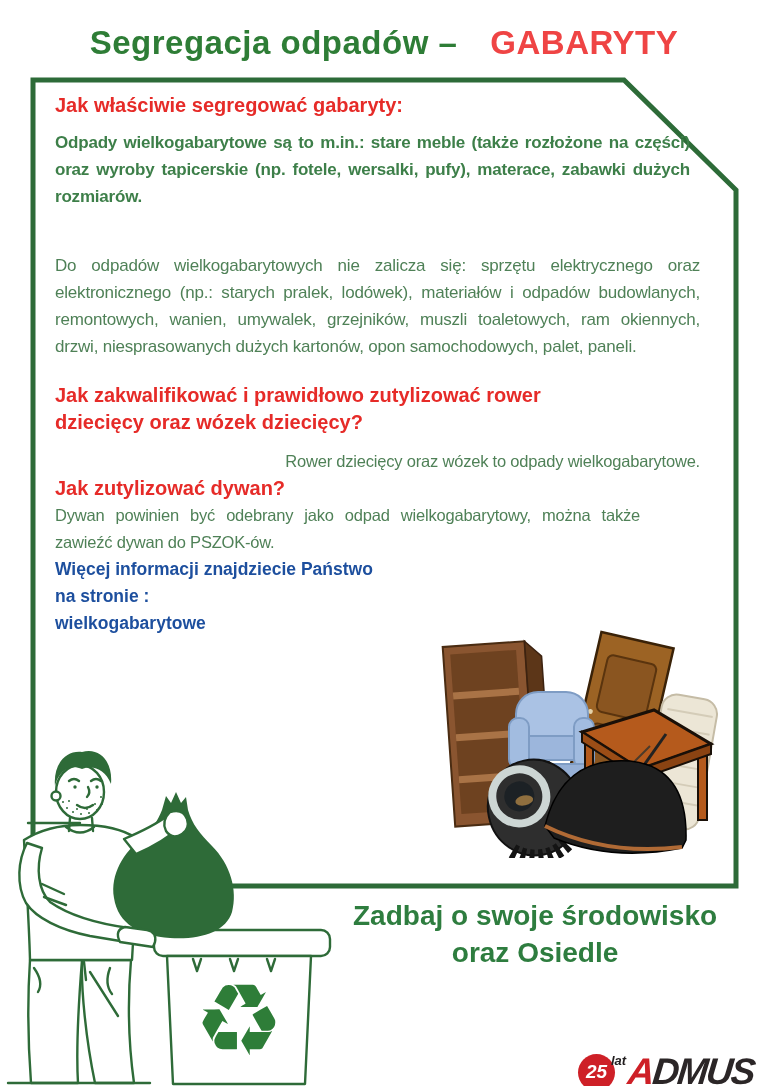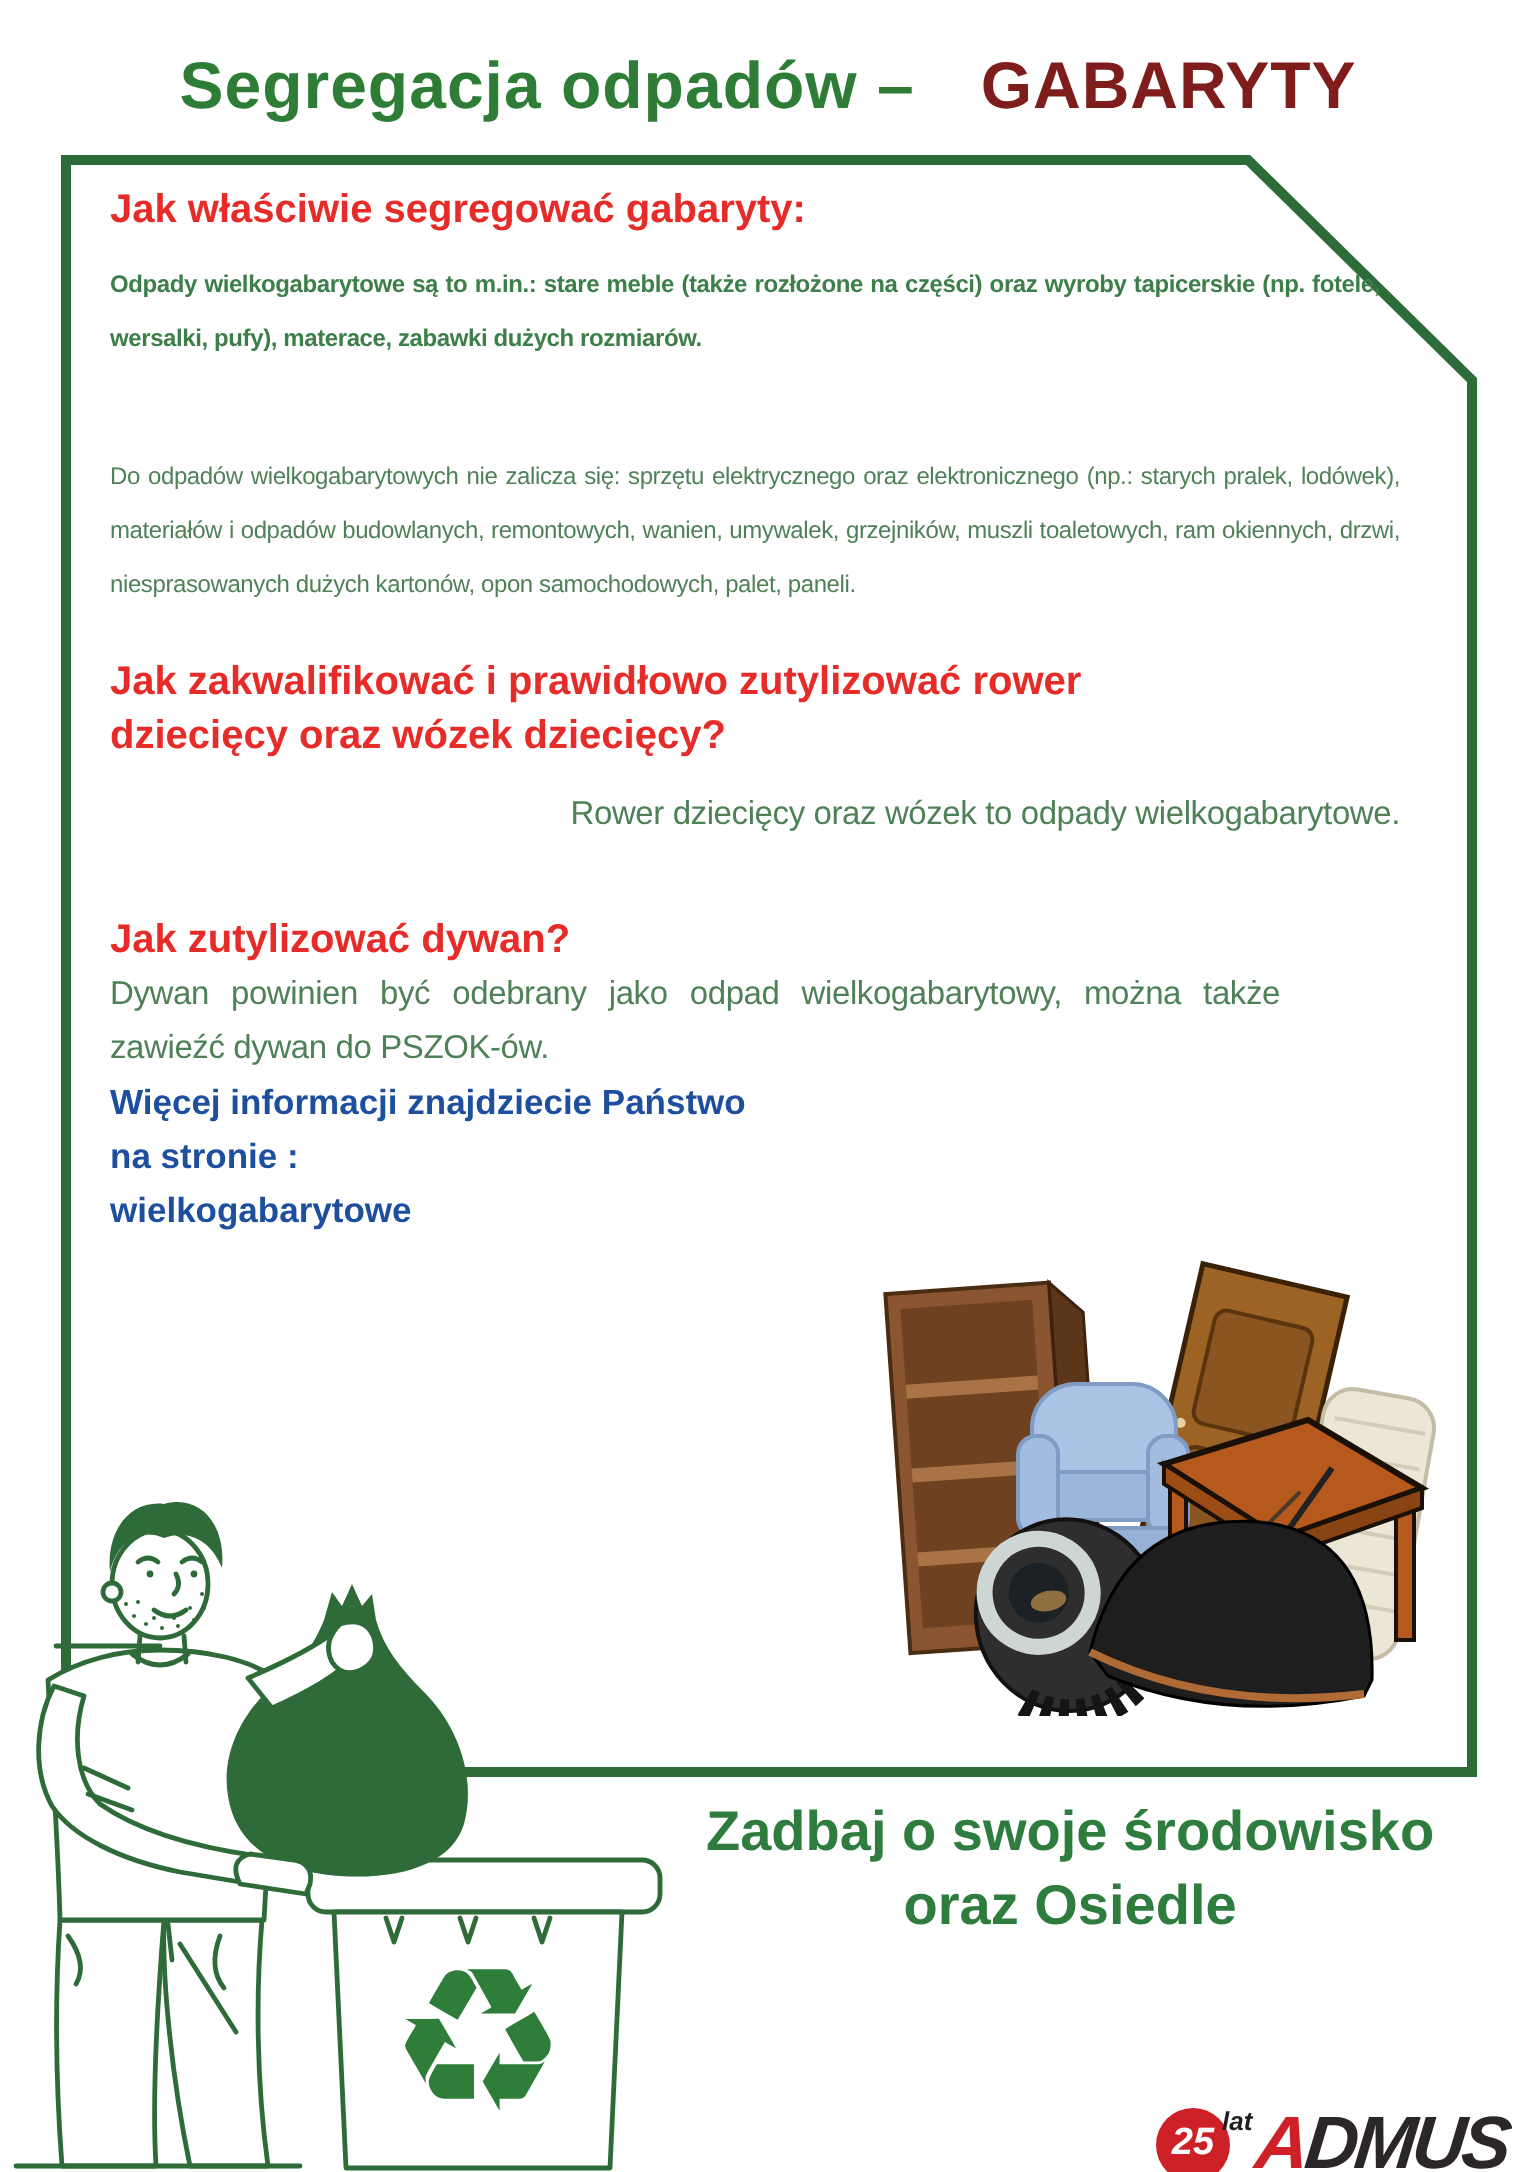--- a/index.html
+++ b/index.html
@@ -12,33 +12,33 @@
     overflow:hidden;
   }
   .layer { position:absolute; }
 
   
   .page-title {
     position:absolute; top:24px; left:0; width:768px;
     text-align:center; font-size:33px; font-weight:bold; letter-spacing:.5px;
   }
   .title-green { color:#2e7d36; margin-right:9px; }
-  .title-red   { color:#7f1d1d;margin-left:24px; }
+  .title-red   { color:#ef4444;margin-left:24px; }
 
   
   .box-content {
     position:absolute; left:55px; top:92px; width:645px;
   }
   .q-heading {
     color:#e62b28; font-size:20px; font-weight:bold; line-height:27px;
   }
   .q2 { margin-top:22px; width:575px; }
-  .q3 { margin-top:36px; }
+  .q3 { }
   .para {
-    color:#4f8157; font-size:12px; line-height:27px;
+    color:#4f8157; font-size:17px; line-height:27px;
     text-align:justify; letter-spacing:-.2px;
   }
   .para-bold { font-weight:bold; color:#3d7f49; margin-top:10px; width:635px; }
   .para-2 { margin-top:42px; width:645px; }
   .para-sm { font-size:16.5px; }
   .a2 { margin-top:12px; text-align:right; }
   .a3 { width:585px; }
   .info-blue {
     color:#1d4f9e; font-weight:bold;
     font-size:17.5px; line-height:27px; width:360px;

